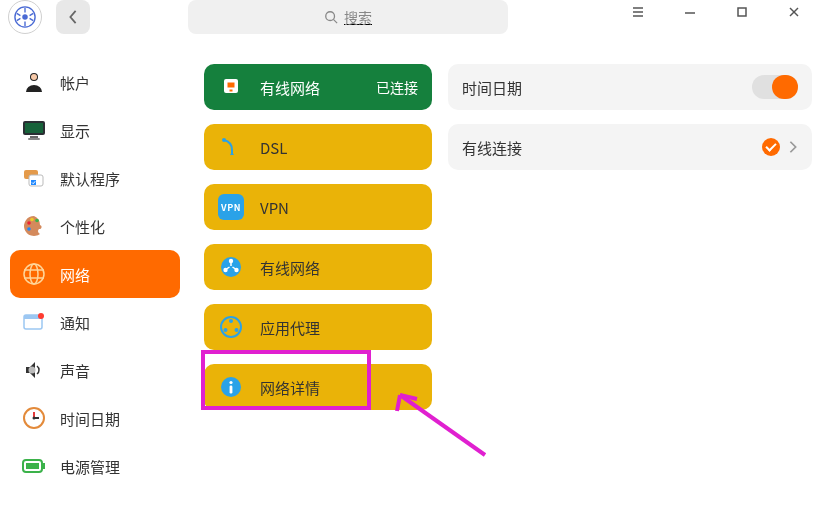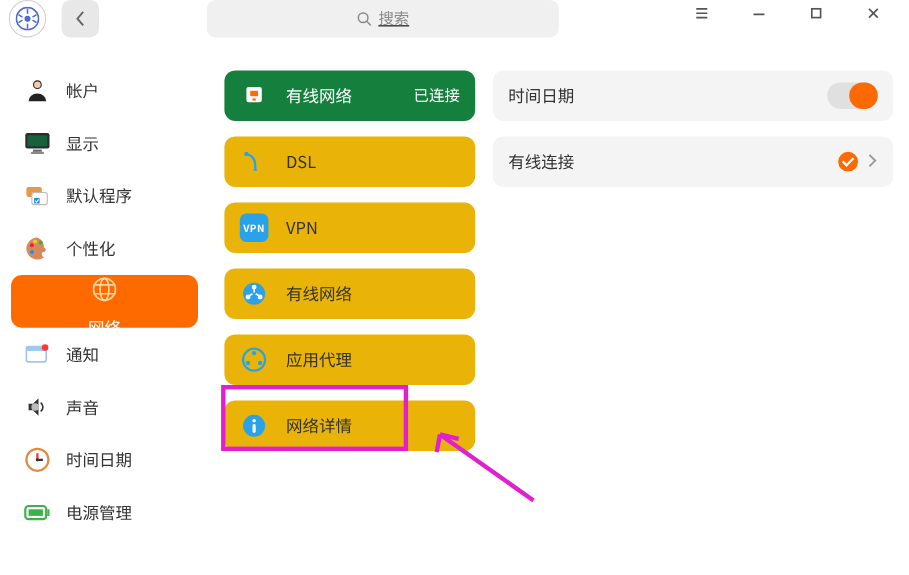--- a/index.html
+++ b/index.html
@@ -8,21 +8,21 @@
 .app-logo { width:34px; height:34px; margin:0 8px; border-radius:50%; background:#fff; display:flex; align-items:center; justify-content:center; border:1px solid #d0d0d0; }
 .app-logo svg { width:22px; height:22px; }
 .back-btn { width:34px; height:34px; margin-left:6px; background:#e8e8e8; border-radius:8px; display:flex; align-items:center; justify-content:center; color:#666; cursor:pointer; }
 .search-wrap { flex:1; display:flex; justify-content:center; }
 .search-box { width:320px; height:34px; background:#f0f0f0; border-radius:8px; display:flex; align-items:center; justify-content:center; gap:6px; color:#888; font-size:14px; }
 .win-controls { display:flex; gap:28px; margin-right:20px; margin-left:20px; }
 .win-btn { width:24px; height:24px; display:flex; align-items:center; justify-content:center; color:#555; cursor:pointer; }
 .content { display:flex; height:calc(100% - 50px); }
 .sidebar { width:190px; padding:8px 10px; overflow:hidden; }
 .side-item { height:48px; display:flex; align-items:center; gap:12px; padding:0 10px; border-radius:10px; cursor:pointer; font-size:15px; color:#333; }
-.side-item.active { background:#ff6a00; color:#fff;flex-direction:column; }
+.side-item.active { background:#ff6a00; color:#fff; }
 .side-icon { width:28px; height:28px; display:flex; align-items:center; justify-content:center; font-size:22px; }
 .mid { width:250px; padding:14px 8px 8px 14px; display:flex; flex-direction:column; gap:14px; }
 .mid-item { height:46px; background:#eab308; border-radius:10px; display:flex; align-items:center; padding:0 14px; gap:16px; cursor:pointer; font-size:15px; color:#333; }
 .mid-item.active { background:#15803d; color:#fff; }
 .mid-item .status { margin-left:auto; font-size:14px; }
 .mid-icon { width:26px; height:26px; display:flex; align-items:center; justify-content:center; border-radius:6px; }
 .right { flex:1; padding:14px 14px 8px 8px; display:flex; flex-direction:column; gap:14px; }
 .right-row { height:46px; background:#f4f4f4; border-radius:10px; display:flex; align-items:center; padding:0 14px; font-size:15px; color:#333; }
 .toggle { width:46px; height:24px; background:#e0e0e0; border-radius:12px; margin-left:auto; position:relative; }
 .toggle .knob { position:absolute; width:26px; height:24px; border-radius:12px; background:#ff6a00; right:0; top:0; }

